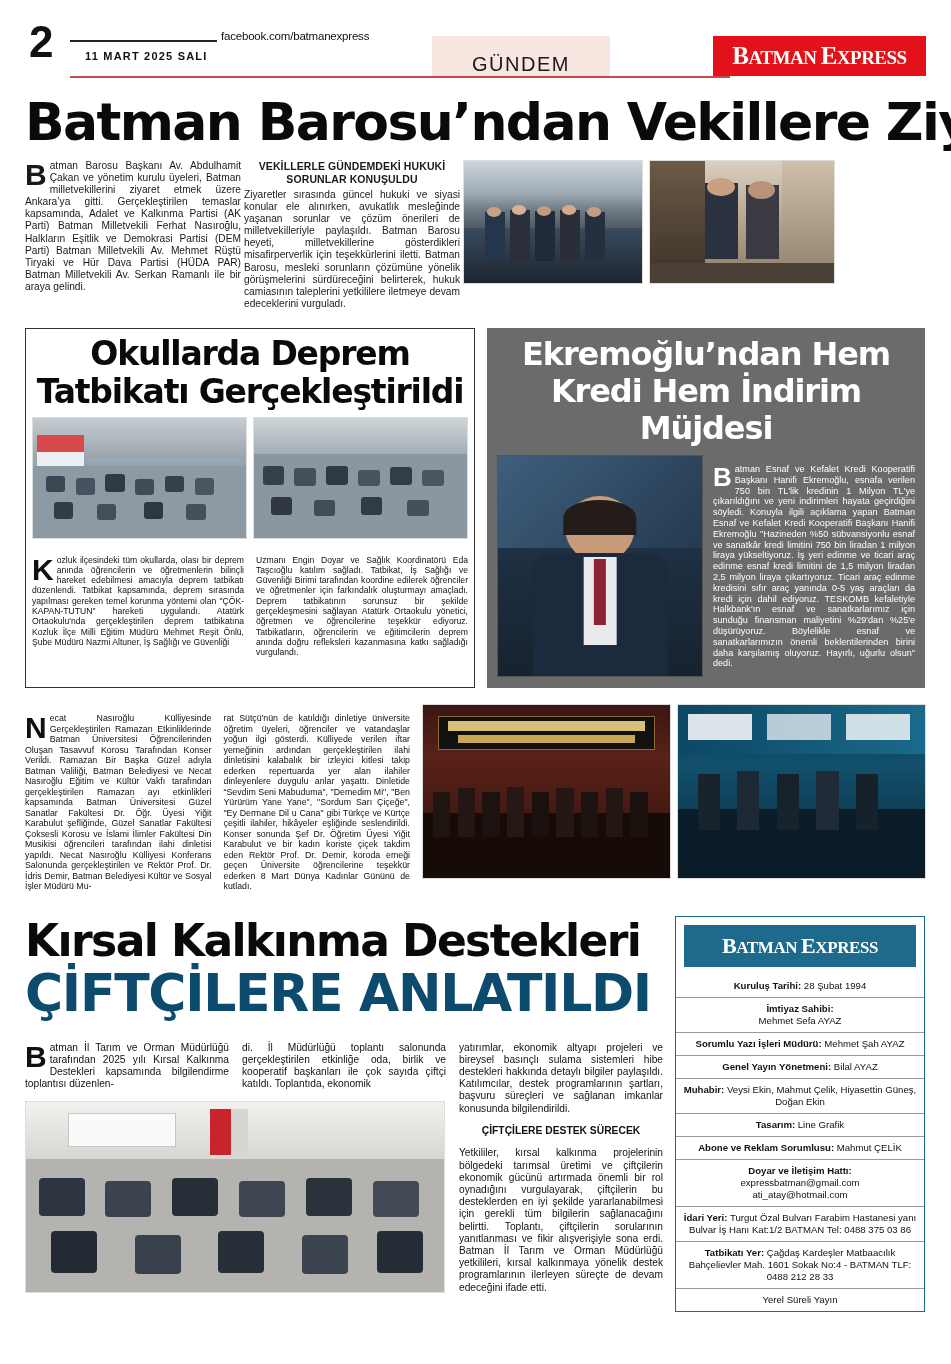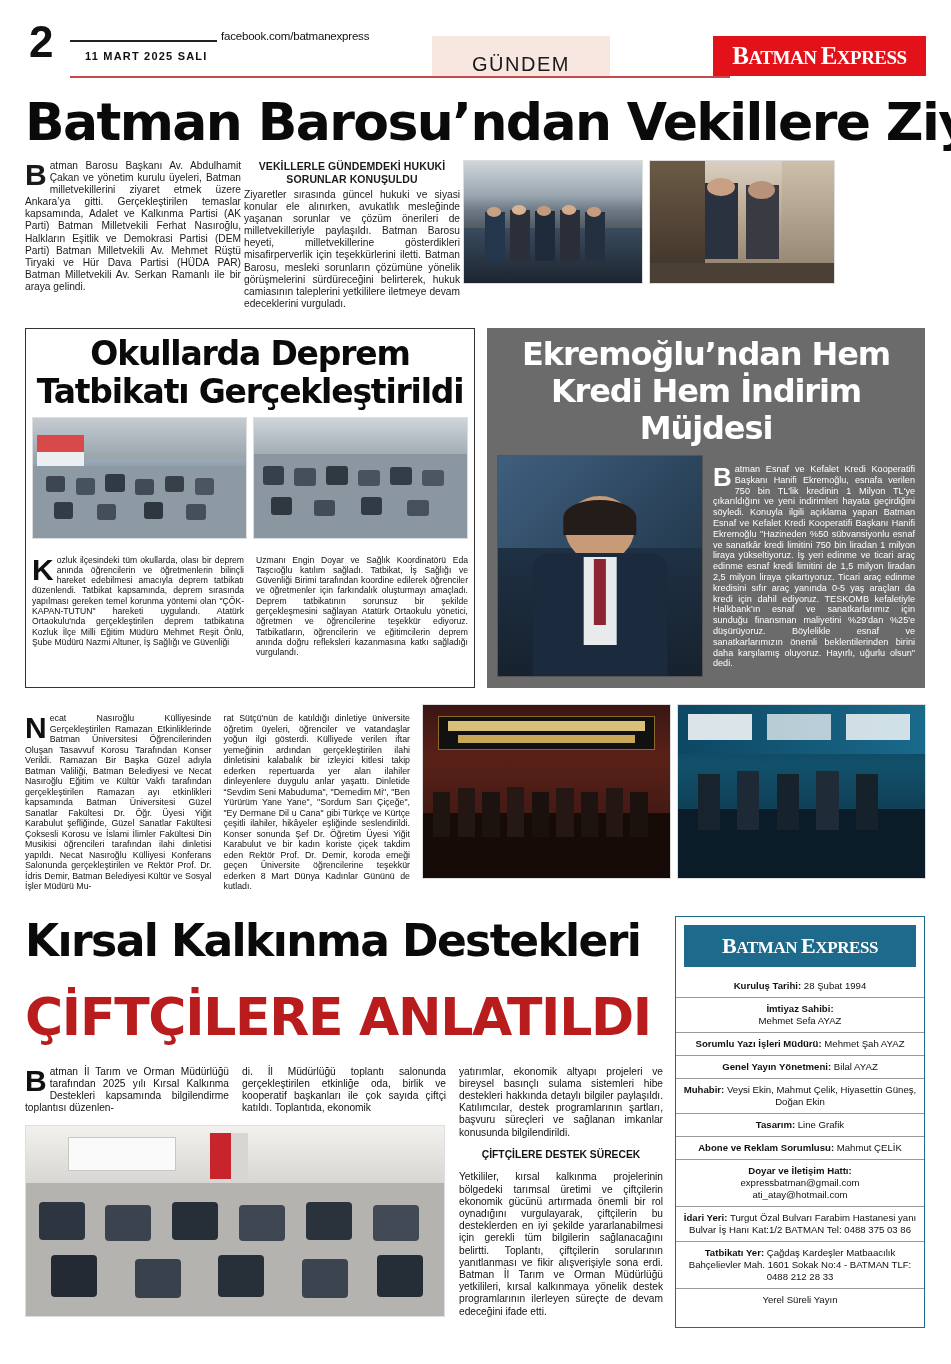--- a/index.html
+++ b/index.html
@@ -114,23 +114,22 @@
   
   .bottom { display:flex; gap:12px; margin:16px 25px 0 25px; }
   .bottom-left { width:638px; }
   .kirsal-h1 {
     font-family:"DejaVu Sans", sans-serif;
     font-weight:700; font-size:44px; line-height:49px; letter-spacing:-1.6px; color:#0a0a0a;
     white-space:nowrap;
   }
   .kirsal-h2 {
     font-family:"DejaVu Sans", sans-serif;
-    font-weight:700; font-size:52px; line-height:56px; letter-spacing:-1.3px; color:#b91c1c;
+    font-weight:700; font-size:52px; line-height:56px; letter-spacing:-1.3px; color:#0c4a6e;
     white-space:nowrap;
-    margin-top:24px;
   }
   .kirsal-body { display:flex; gap:13px; margin-top:10px; }
   .kirsal-body .kcol { width:204px; font-size:10.2px; line-height:12.2px; text-align:justify; }
   .kirsal-body .kcol.first { width:204px; }
   .kirsal-sub { text-align:center; font-weight:700; font-size:10.3px; margin:3px 0 1px 0; }
   .kirsal-photo { width:420px; height:192px; margin-top:6px; border:1px solid #ddd; overflow:hidden; position:relative; }
 
   
   .colophon { width:250px; border:1px solid #1d6a8c; padding:0; }
   .colo-brand { background:#1d6a8c; margin:8px; height:42px; display:flex; align-items:center; justify-content:center; }

